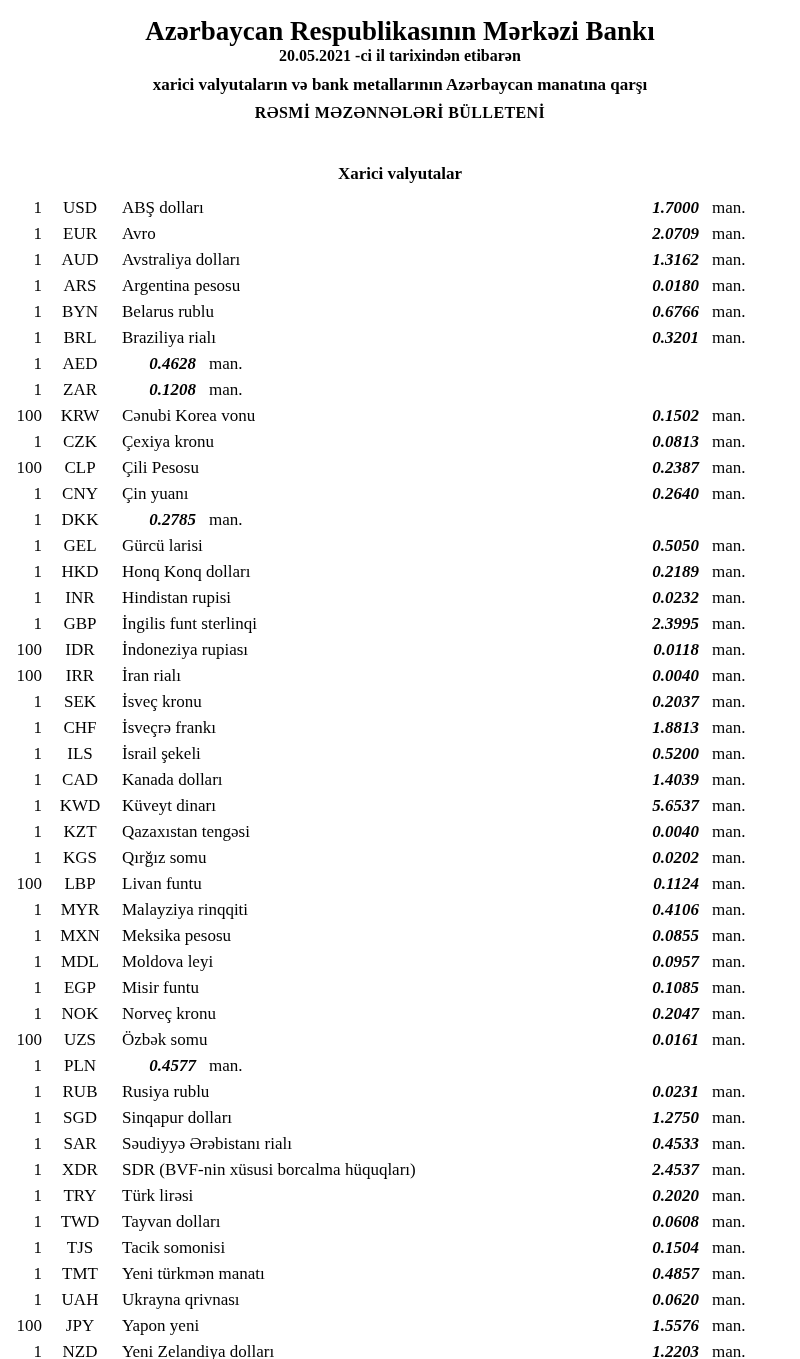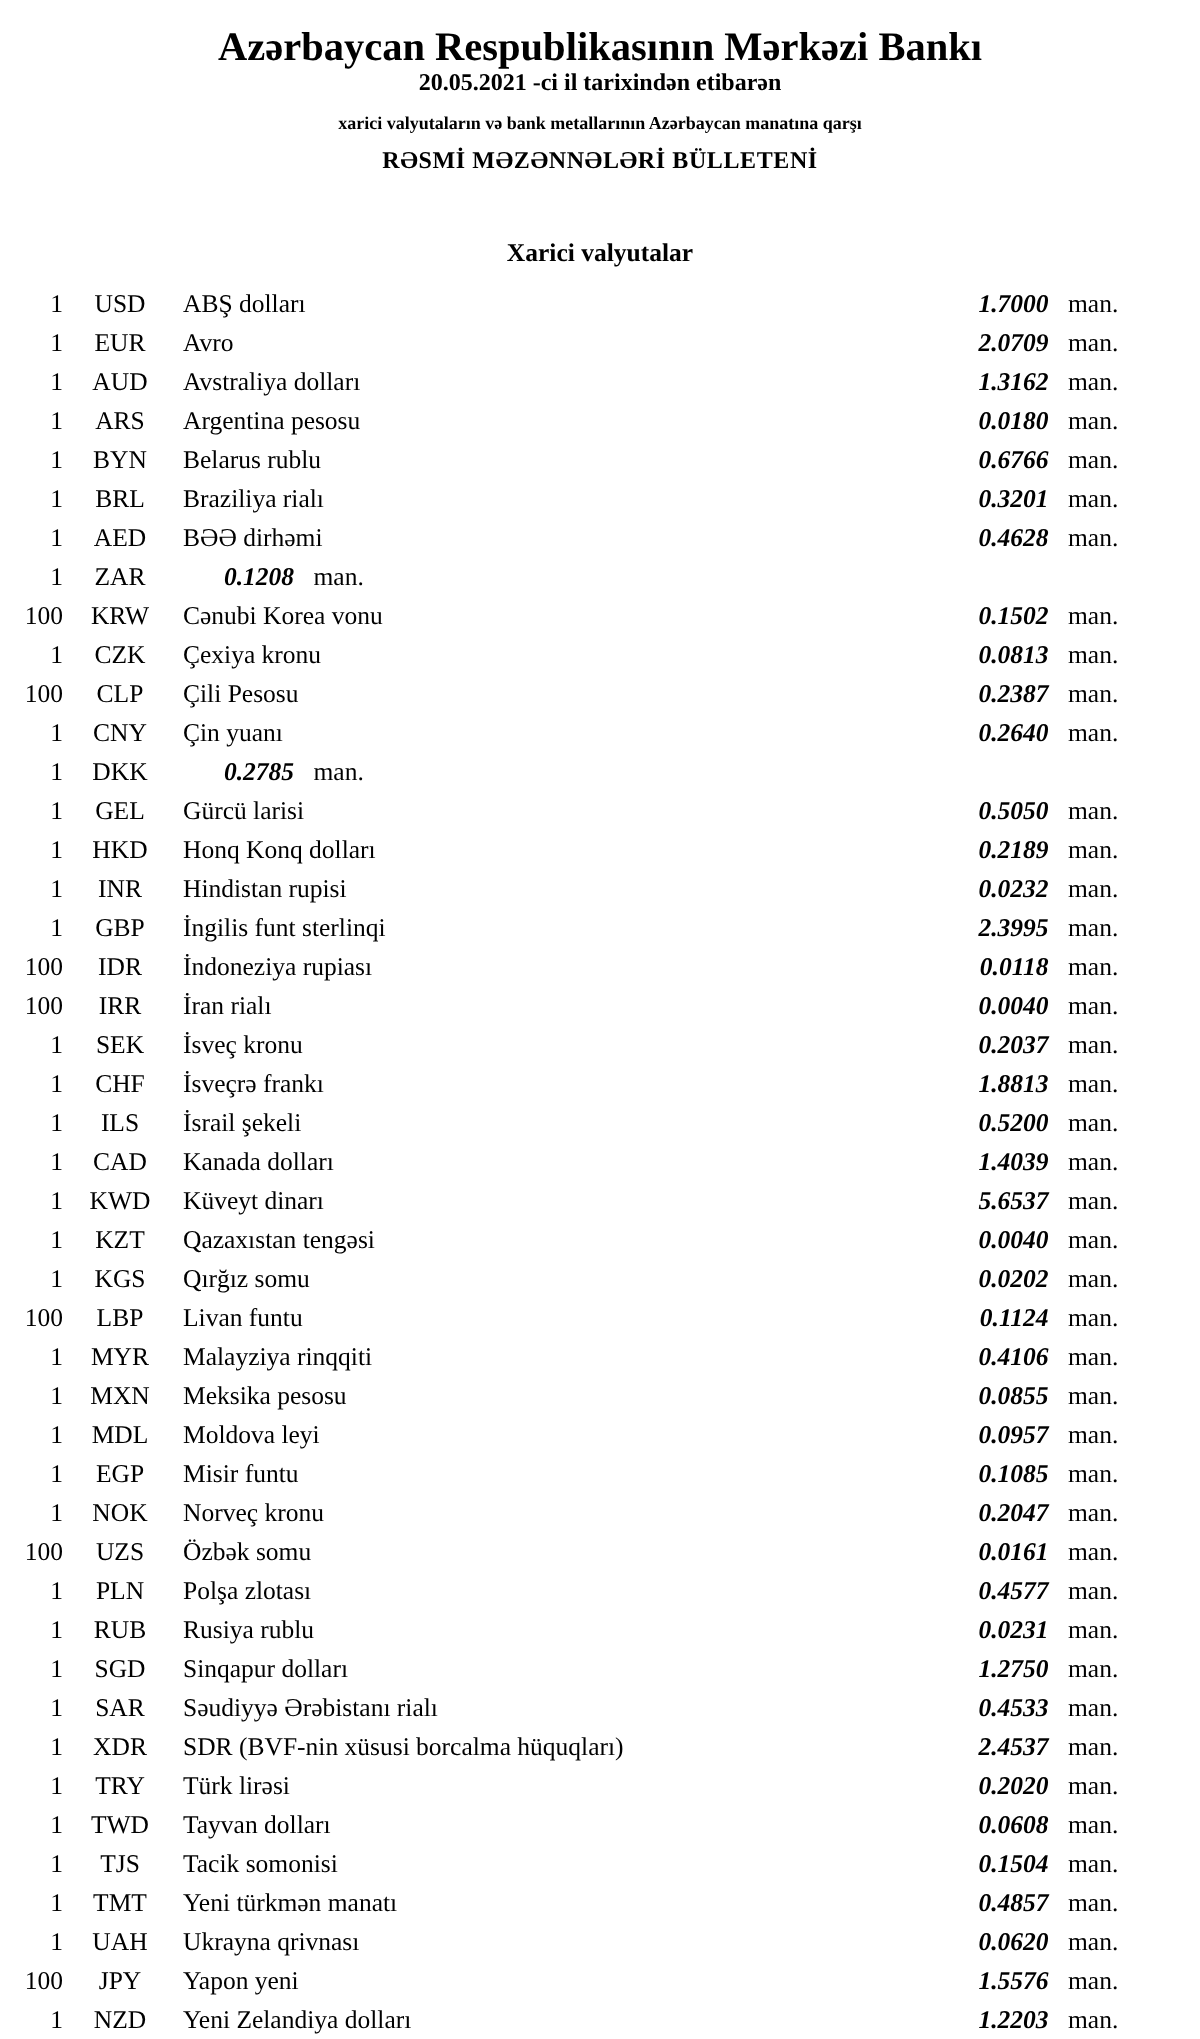--- a/index.html
+++ b/index.html
@@ -21,21 +21,21 @@
   .title {
     font-size: 27px;
     font-weight: bold;
     margin-top: 6px;
   }
   .date-line {
     font-size: 16px;
     font-weight: bold;
   }
   .subject-line {
-    font-size: 12px;
+    font-size: 17px;
     font-weight: bold;
     margin-top: 10px;
   }
   .bulletin-line {
     font-size: 16px;
     font-weight: bold;
     margin-top: 9px;
     letter-spacing: 0.4px;
   }
   .section-title {
@@ -138,21 +138,20 @@
       <div class="row">
         <span class="qty">1</span>
         <span class="code">BRL</span>
         <span class="name">Braziliya rialı</span>
         <span class="rate">0.3201</span>
         <span class="unit">man.</span>
       </div>
       <div class="row">
         <span class="qty">1</span>
         <span class="code">AED</span>
-        <span class="name">BƏƏ dirhəmi</span>
         <span class="rate">0.4628</span>
         <span class="unit">man.</span>
       </div>
       <div class="row">
         <span class="qty">1</span>
         <span class="code">ZAR</span>
         <span class="rate">0.1208</span>
         <span class="unit">man.</span>
       </div>
       <div class="row">
@@ -325,21 +324,20 @@
       <div class="row">
         <span class="qty">100</span>
         <span class="code">UZS</span>
         <span class="name">Özbək somu</span>
         <span class="rate">0.0161</span>
         <span class="unit">man.</span>
       </div>
       <div class="row">
         <span class="qty">1</span>
         <span class="code">PLN</span>
-        <span class="name">Polşa zlotası</span>
         <span class="rate">0.4577</span>
         <span class="unit">man.</span>
       </div>
       <div class="row">
         <span class="qty">1</span>
         <span class="code">RUB</span>
         <span class="name">Rusiya rublu</span>
         <span class="rate">0.0231</span>
         <span class="unit">man.</span>
       </div>

